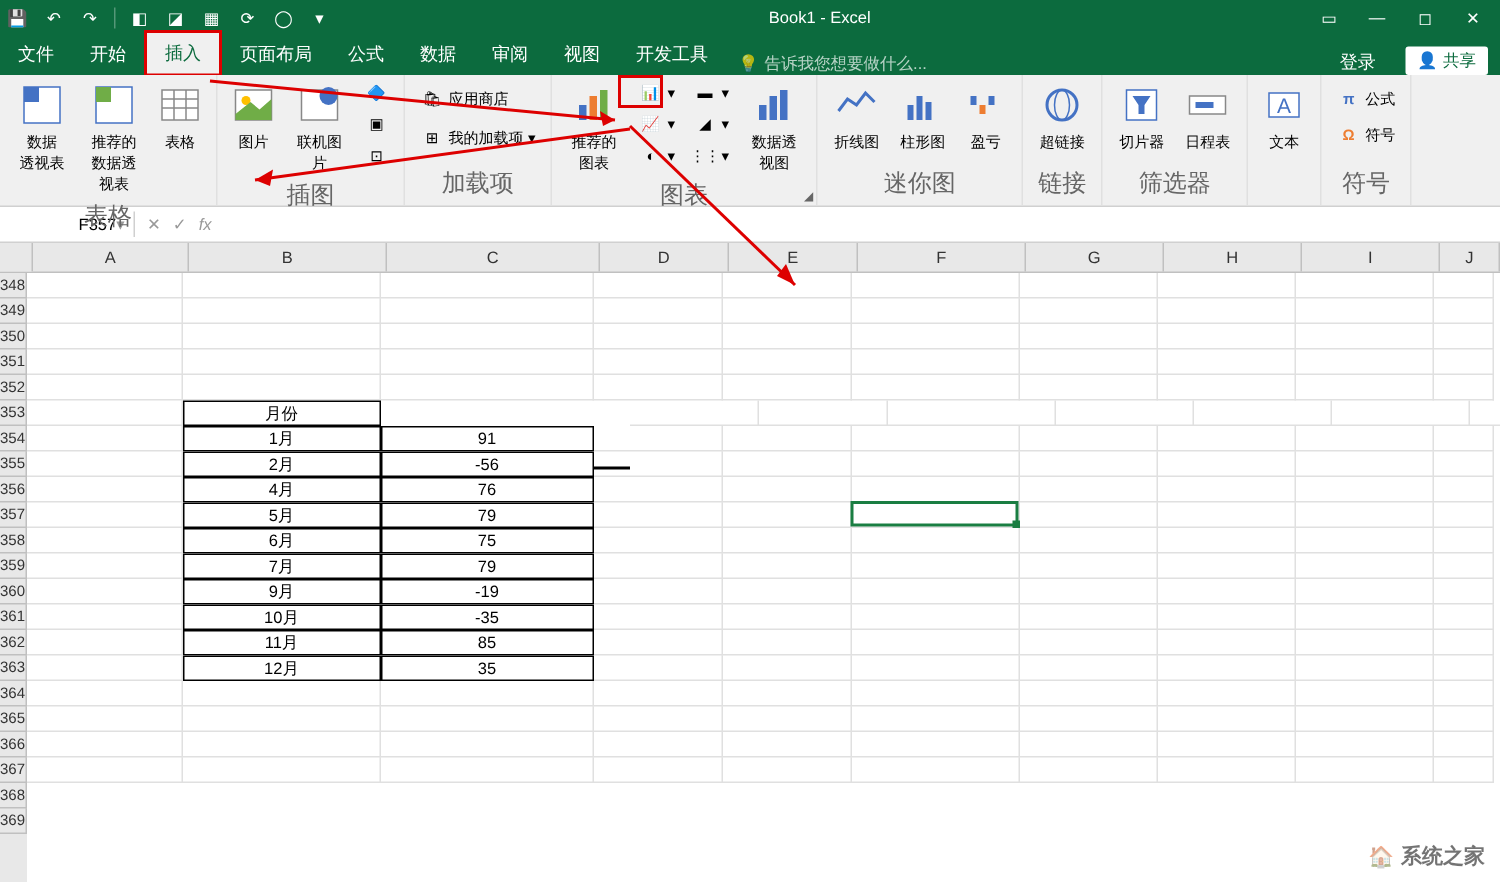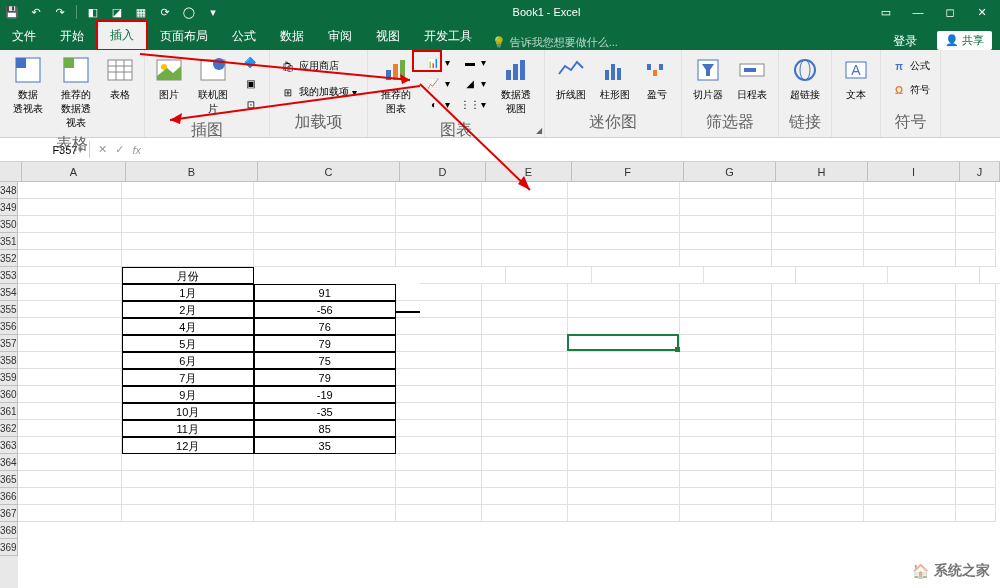--- a/index.html
+++ b/index.html
@@ -301,52 +301,52 @@
       </div>
     </div>
     <div class="ribbon-group-label">迷你图</div>
   </div>
 
   <div class="ribbon-group">
     <div class="ribbon-group-content">
       <div class="ribbon-btn-large" style="width:40px">
         <span class="icon">
             <svg class="ico" viewBox="0 0 32 32">
+              <circle cx="16" cy="16" r="10" fill="none" stroke="#4472c4" stroke-width="2"></circle>
+              <ellipse cx="16" cy="16" rx="5" ry="10" fill="none" stroke="#4472c4"></ellipse>
+            </svg>
+          </span>
+        <span>超链接</span>
+      </div>
+    </div>
+    <div class="ribbon-group-label">链接</div>
+  </div>
+
+  <div class="ribbon-group">
+    <div class="ribbon-group-content">
+      <div class="ribbon-btn-large" style="width:40px">
+        <span class="icon">
+            <svg class="ico" viewBox="0 0 32 32">
               <rect x="6" y="6" width="20" height="20" fill="#fff" stroke="#4472c4"></rect>
               <path d="M10 10 L22 10 L18 16 L18 22 L14 22 L14 16 Z" fill="#4472c4"></path>
             </svg>
           </span>
         <span>切片器</span>
       </div>
       <div class="ribbon-btn-large" style="width:40px">
         <span class="icon">
             <svg class="ico" viewBox="0 0 32 32">
               <rect x="4" y="10" width="24" height="12" fill="#fff" stroke="#888"></rect>
               <rect x="8" y="14" width="12" height="4" fill="#4472c4"></rect>
             </svg>
           </span>
         <span>日程表</span>
       </div>
     </div>
     <div class="ribbon-group-label">筛选器</div>
-  </div>
-
-  <div class="ribbon-group">
-    <div class="ribbon-group-content">
-      <div class="ribbon-btn-large" style="width:40px">
-        <span class="icon">
-            <svg class="ico" viewBox="0 0 32 32">
-              <circle cx="16" cy="16" r="10" fill="none" stroke="#4472c4" stroke-width="2"></circle>
-              <ellipse cx="16" cy="16" rx="5" ry="10" fill="none" stroke="#4472c4"></ellipse>
-            </svg>
-          </span>
-        <span>超链接</span>
-      </div>
-    </div>
-    <div class="ribbon-group-label">链接</div>
   </div>
 
   <div class="ribbon-group">
     <div class="ribbon-group-content">
       <div class="ribbon-btn-large" style="width:36px">
         <span class="icon">
             <svg class="ico" viewBox="0 0 32 32">
               <rect x="6" y="8" width="20" height="16" fill="#fff" stroke="#4472c4"></rect>
               <text x="16" y="21" text-anchor="middle" font-size="14" fill="#4472c4">A</text>
             </svg>

